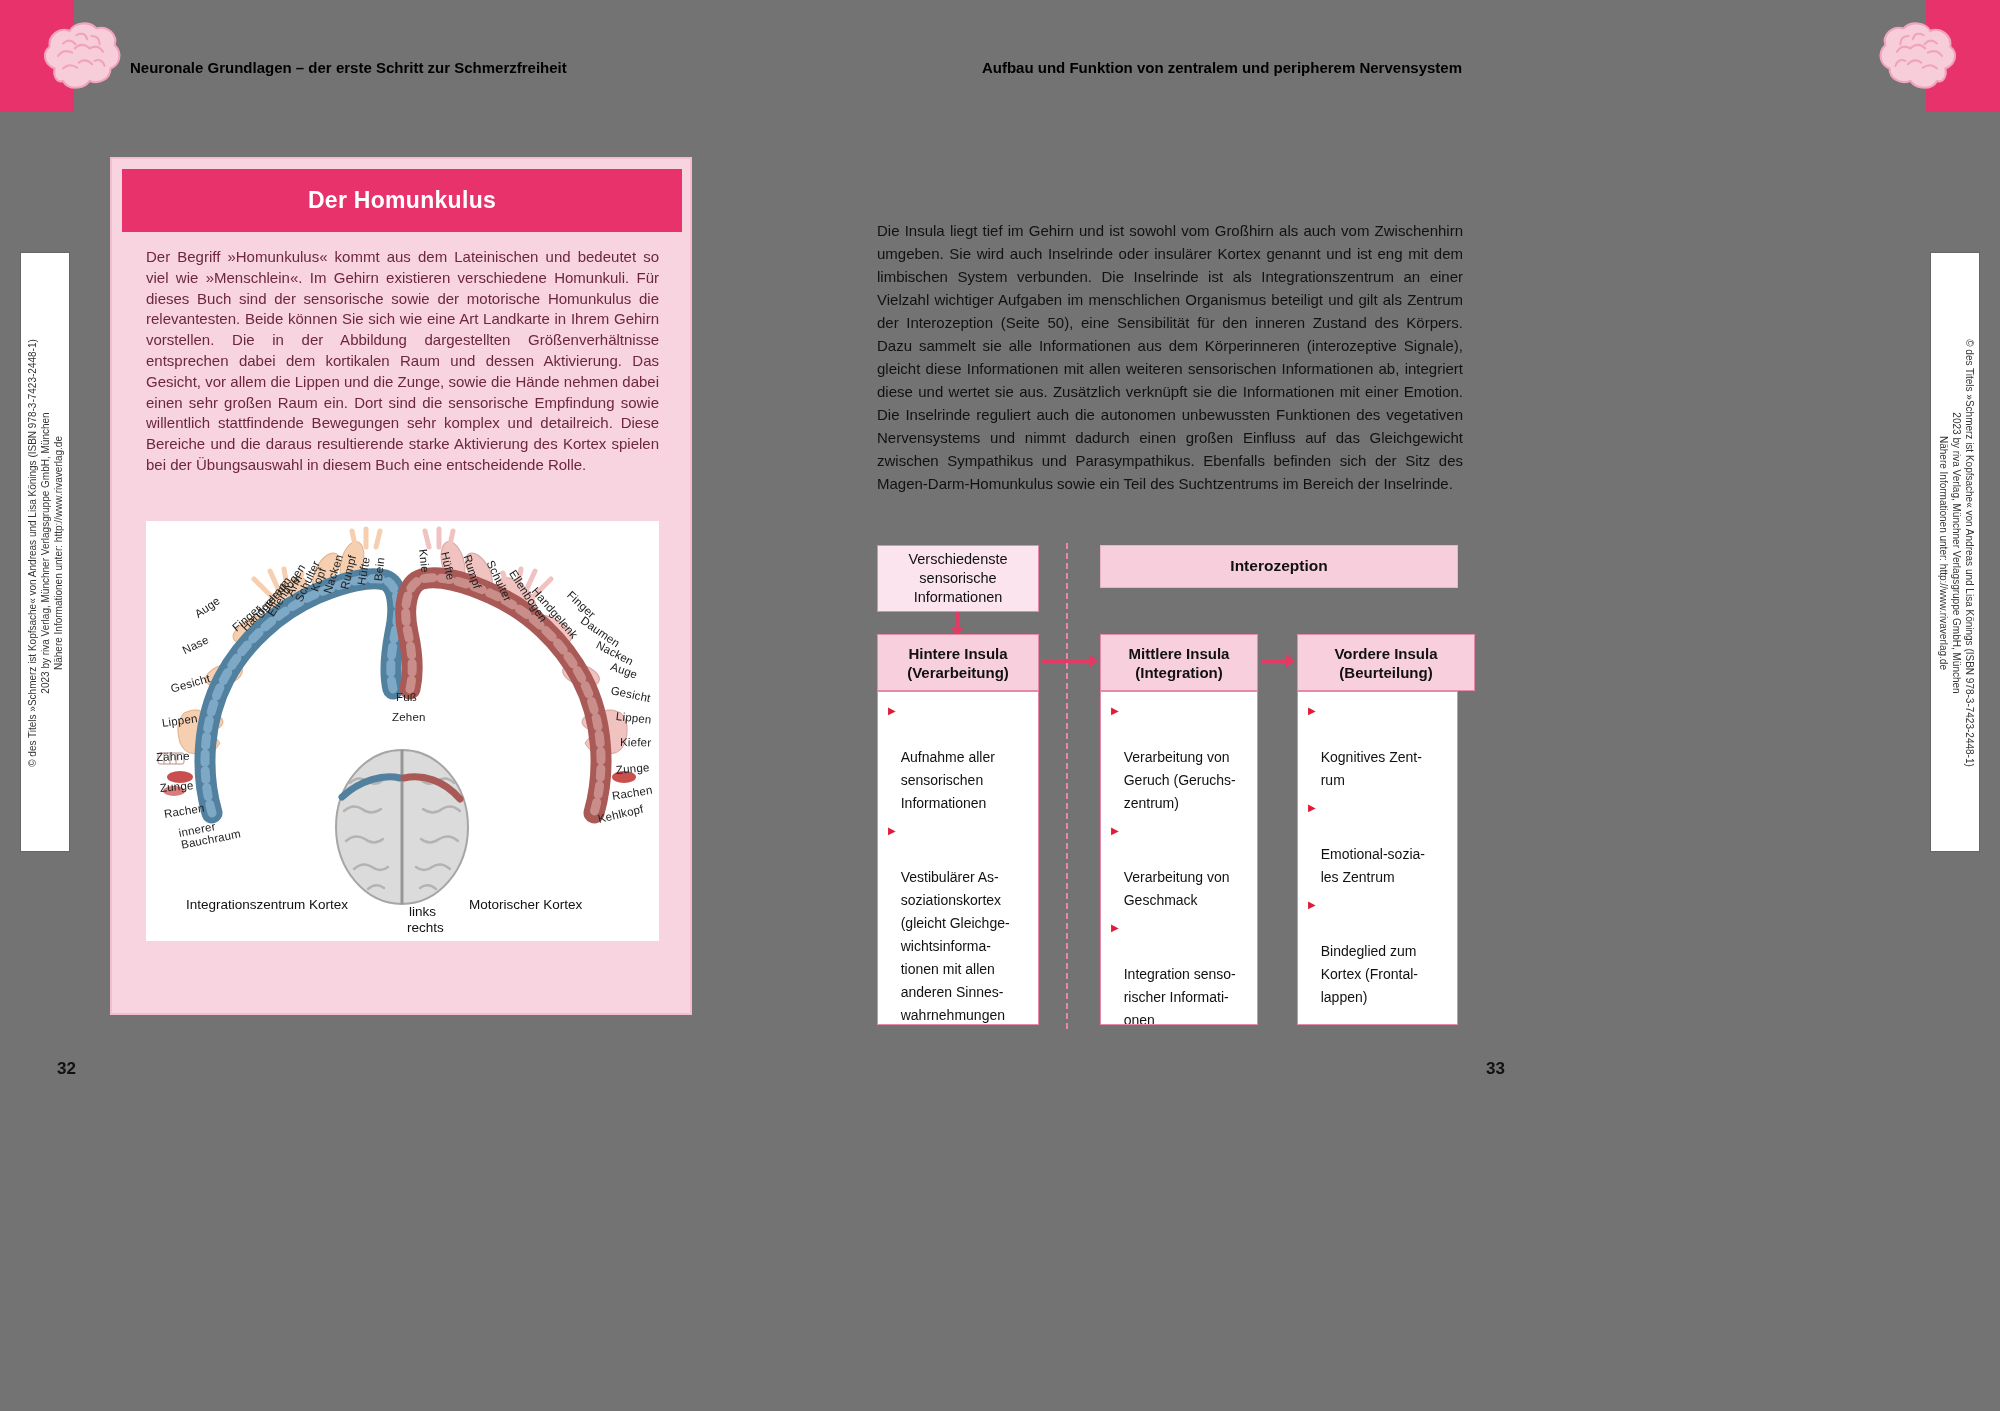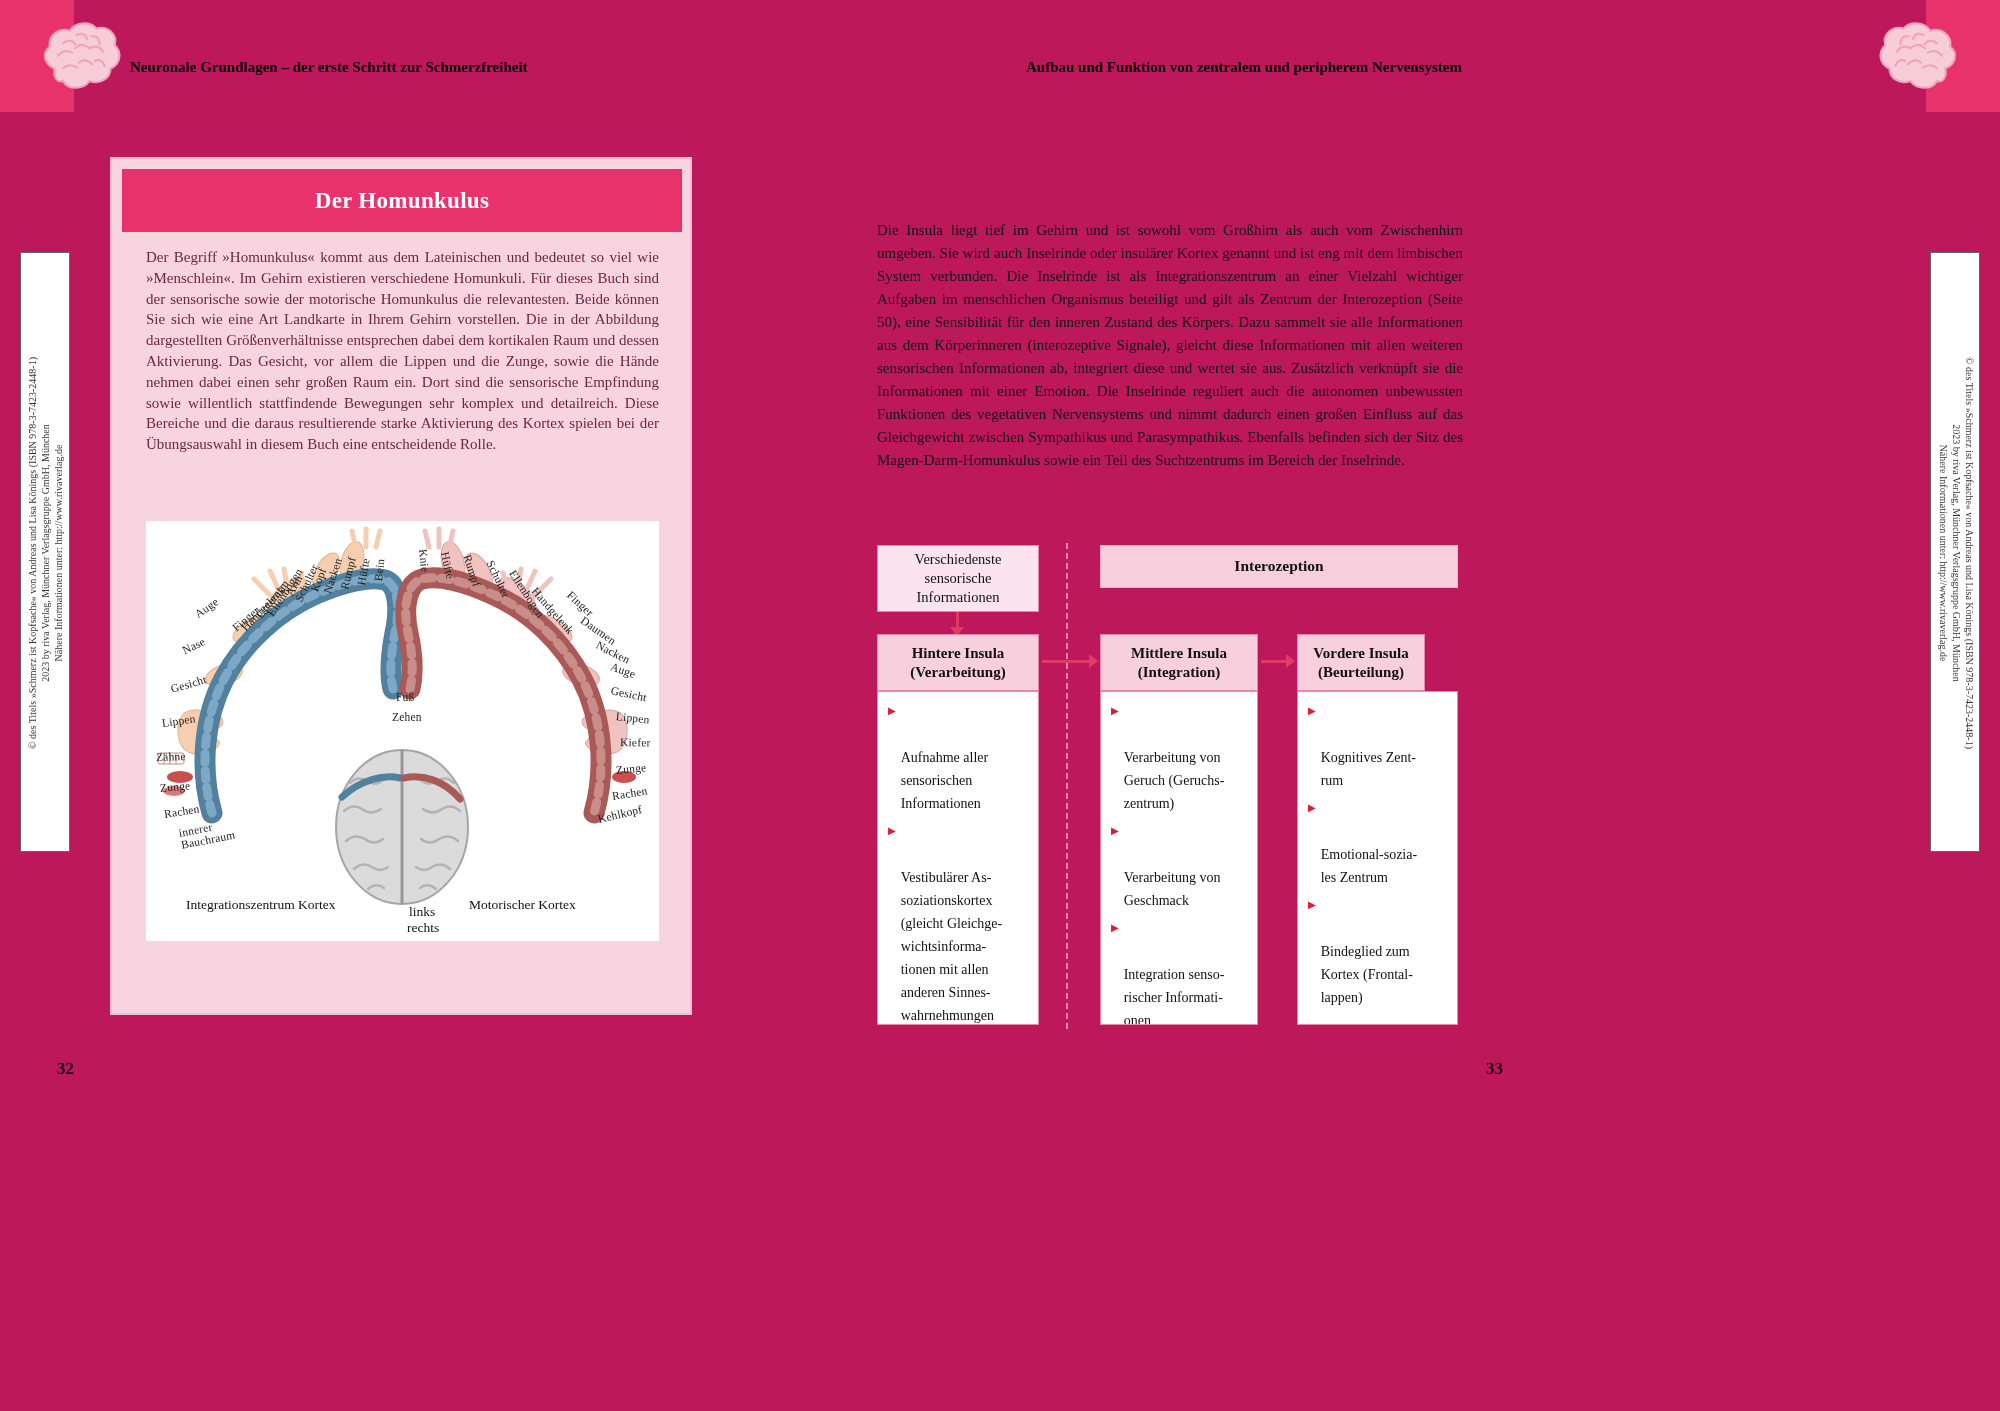--- a/index.html
+++ b/index.html
@@ -1,18 +1,18 @@
 <!DOCTYPE html>
 <html lang="de"><head>
 <meta charset="utf-8">
 <style>
   * { margin:0; padding:0; box-sizing:border-box; }
   html,body { width:2000px; height:1411px; }
   body { font-family:"Liberation Sans", sans-serif; background:#ffffff; position:relative; color:#111; }
-  .spread { position:absolute; left:0; top:0; width:2000px; height:1411px; background:#be185d; overflow:hidden;font-family:Liberation Serif, serif; }
+  .spread { position:absolute; left:0; top:0; width:2000px; height:1411px; background:#737373; overflow:hidden; }
 
   
   .corner-block { position:absolute; top:0; width:74px; height:112px; background:#e7326c; }
   .cb-l { left:0; } .cb-r { left:1926px; }
   .brain-deco { position:absolute; width:100px; height:80px; top:18px; }
   .bd-left { left:28px; } .bd-right { left:1872px; transform:scaleX(-1); }
 
   
   .running-head { position:absolute; top:59px; font-size:15px; font-weight:bold; color:#000; }
   .rh-left { left:130px; }
@@ -51,21 +51,21 @@
   
   .flow-input { position:absolute; left:877px; top:545px; width:162px; height:67px; background:#fbe4ed;
                 border:1.5px solid #e789a6; text-align:center; font-size:14.5px; line-height:19px;
                 padding-top:4px; white-space:pre-line; }
   .flow-intero { position:absolute; left:1100px; top:545px; width:358px; height:43px; background:#f7cfdc;
                  border:1.5px solid #eab4c5; text-align:center; font-weight:bold; font-size:15.5px; line-height:40px; }
   .flow-dashed { position:absolute; left:1066px; top:543px; height:486px; width:0; border-left:2px dashed #ea86a8; }
   .flow-colhead { position:absolute; top:634px; height:57px; background:#f8cfdc; border:1.5px solid #e789a6;
                   text-align:center; font-weight:bold; font-size:15px; line-height:19px; padding-top:9px;
                   white-space:pre-line; }
-  .ch1 { left:877px; width:162px; } .ch2 { left:1100px; width:158px; } .ch3 { left:1297px; width:128px; }
+  .ch1 { left:877px; width:162px; } .ch2 { left:1100px; width:158px; } .ch3 { left:1297px; width:178px; }
   .flow-colbody { position:absolute; top:691px; height:334px; background:#fff; border:1.5px solid #e789a6;
                   padding:10px 6px 0 10px; overflow:hidden; }
   .cb1 { left:877px; width:162px; } .cb2 { left:1100px; width:158px; } .cb3 { left:1297px; width:161px; }
   .bullet-item { display:flex; margin-bottom:7px; }
   .bullet-tri { color:#e11b37; font-size:10px; line-height:18.5px; margin-right:5px; flex:0 0 auto; }
   .bullet-text { font-size:14px; line-height:23px; color:#111; white-space:pre-line;margin-top:44px; }
 
   
   .arrow-down { position:absolute; left:950px; top:612px; width:15px; height:24px; }
   .arrow-down .stem { position:absolute; left:6px; top:0; width:3px; height:16px; background:#e23a63; display:block; }

